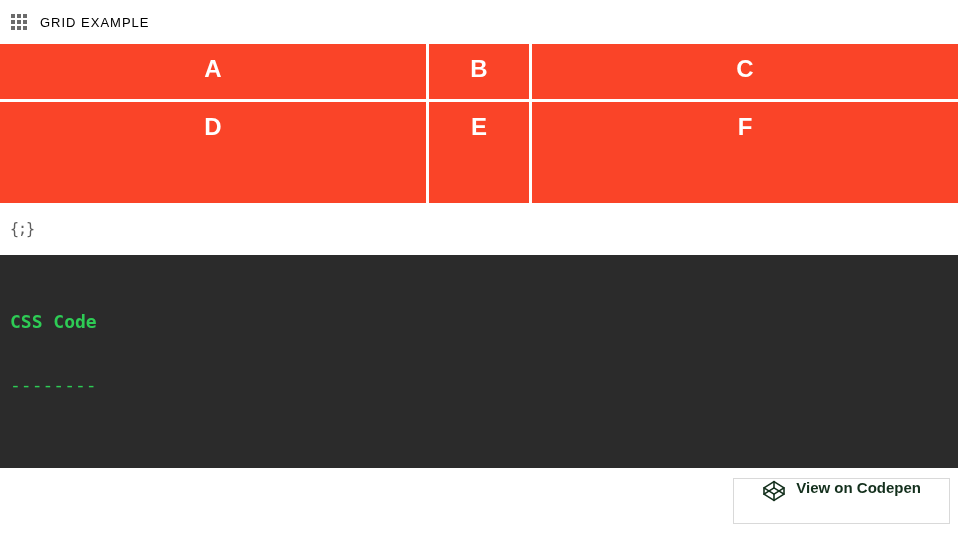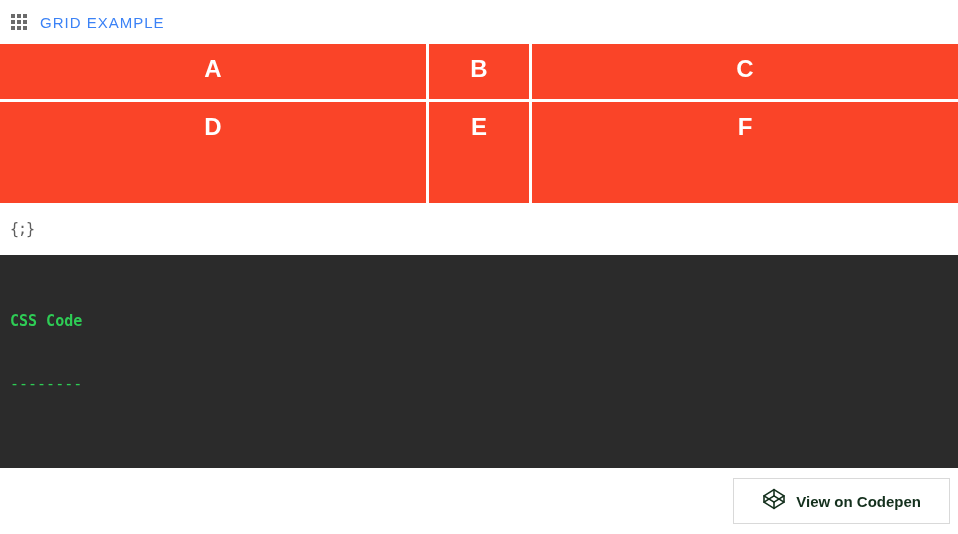--- a/index.html
+++ b/index.html
@@ -20,23 +20,23 @@
     display: flex;
     align-items: center;
     height: 44px;
     padding-left: 6px;
   }
   .section-header.code-header {
     height: 52px;
     padding-left: 4px;
   }
   .section-title {
-    font-size: 15px;
+    font-size: 13px;
     letter-spacing: 1.0px;
-    color: #3b82f6;
+    color: #000000;
     text-transform: uppercase;
     font-weight: 400;
     margin-left: 12px;
     white-space: nowrap;
   }
 
   
   .grid-icon {
     width: 18px;
     height: 18px;
@@ -89,42 +89,42 @@
     line-height: 1;
     user-select: none;
   }
 
   
   .code-block {
     background: #2b2b2b;
     height: 213px;
     padding: 14px 10px 10px 10px;
     font-family: "DejaVu Sans Mono", monospace;
-    font-size: 15px;
+    font-size: 18px;
     line-height: 21px;
     color: #d6d6d6;
     white-space: pre;
     overflow: hidden;
   }
   .code-line { min-height: 21px; }
   .tok-title   { color: #2ecc55; font-weight: bold; }
   .tok-rule    { color: #2ecc55; }
   .blank-line  { height: 21px; }
 
   
   .footer {
     height: 66px;
     display: flex;
     align-items: center;
     justify-content: flex-end;
     padding-right: 8px;
   }
   .codepen-button {
     display: inline-flex;
-    align-items: center;
+    align-items: flex-start;
     justify-content: center;
     gap: 10px;
     border: 1px solid #d9d9d9;
     background: #ffffff;
     height: 46px;
     padding: 0 28px;
     cursor: pointer;
     text-decoration: none;
     margin-left: 42px;
   }

